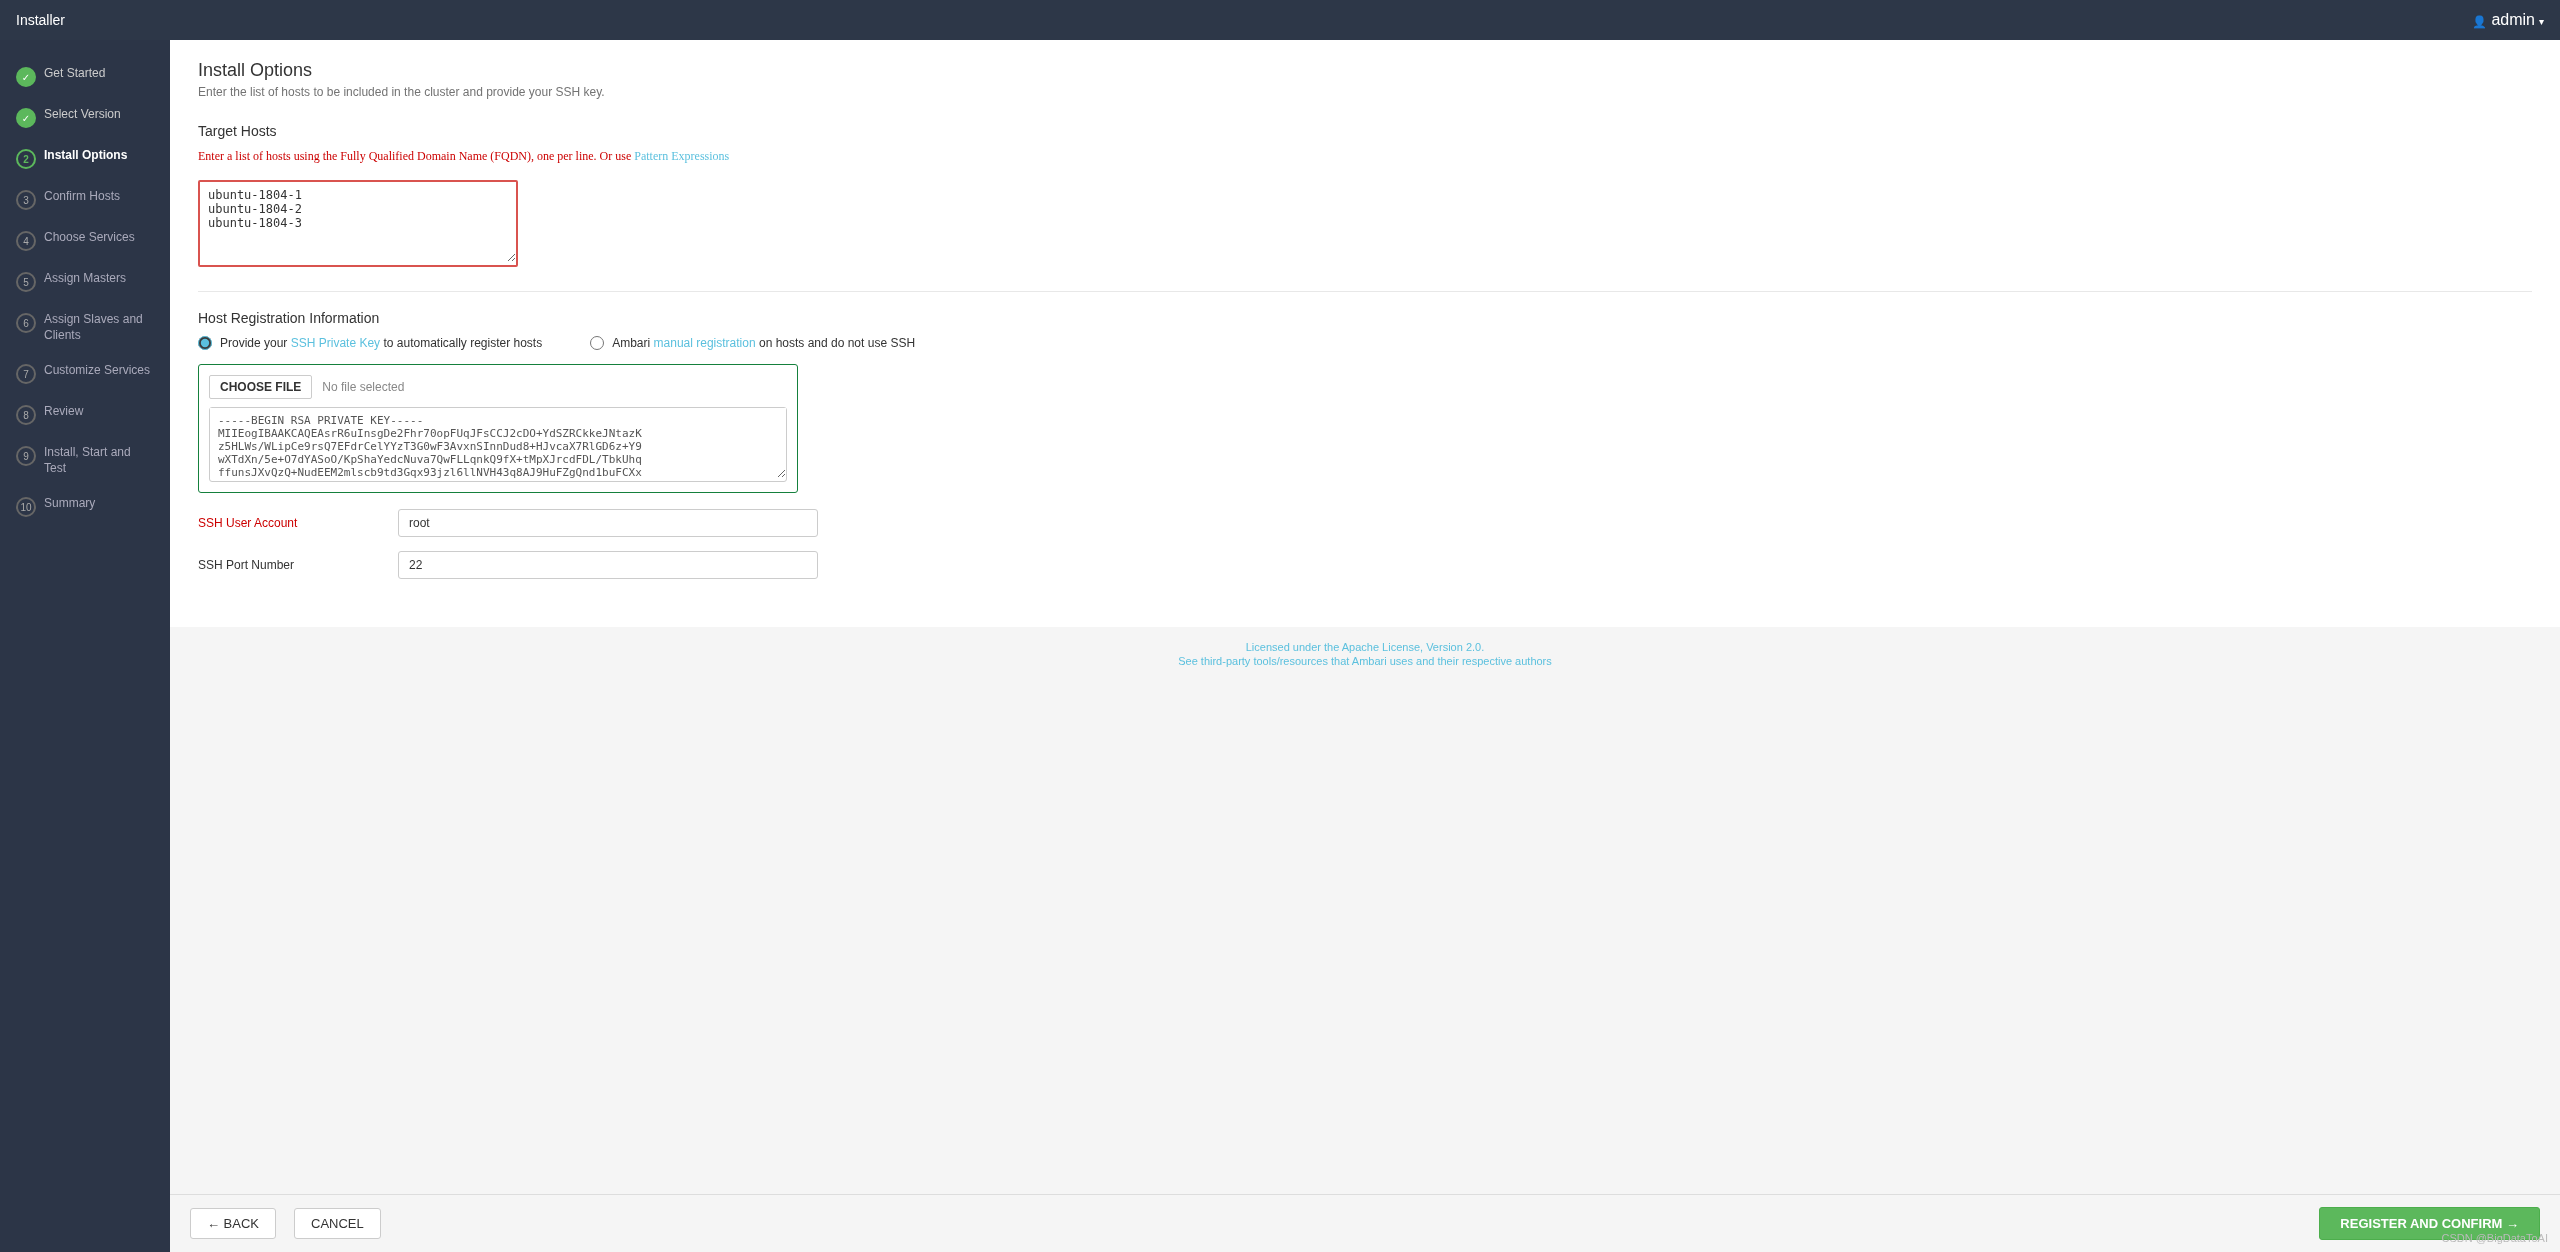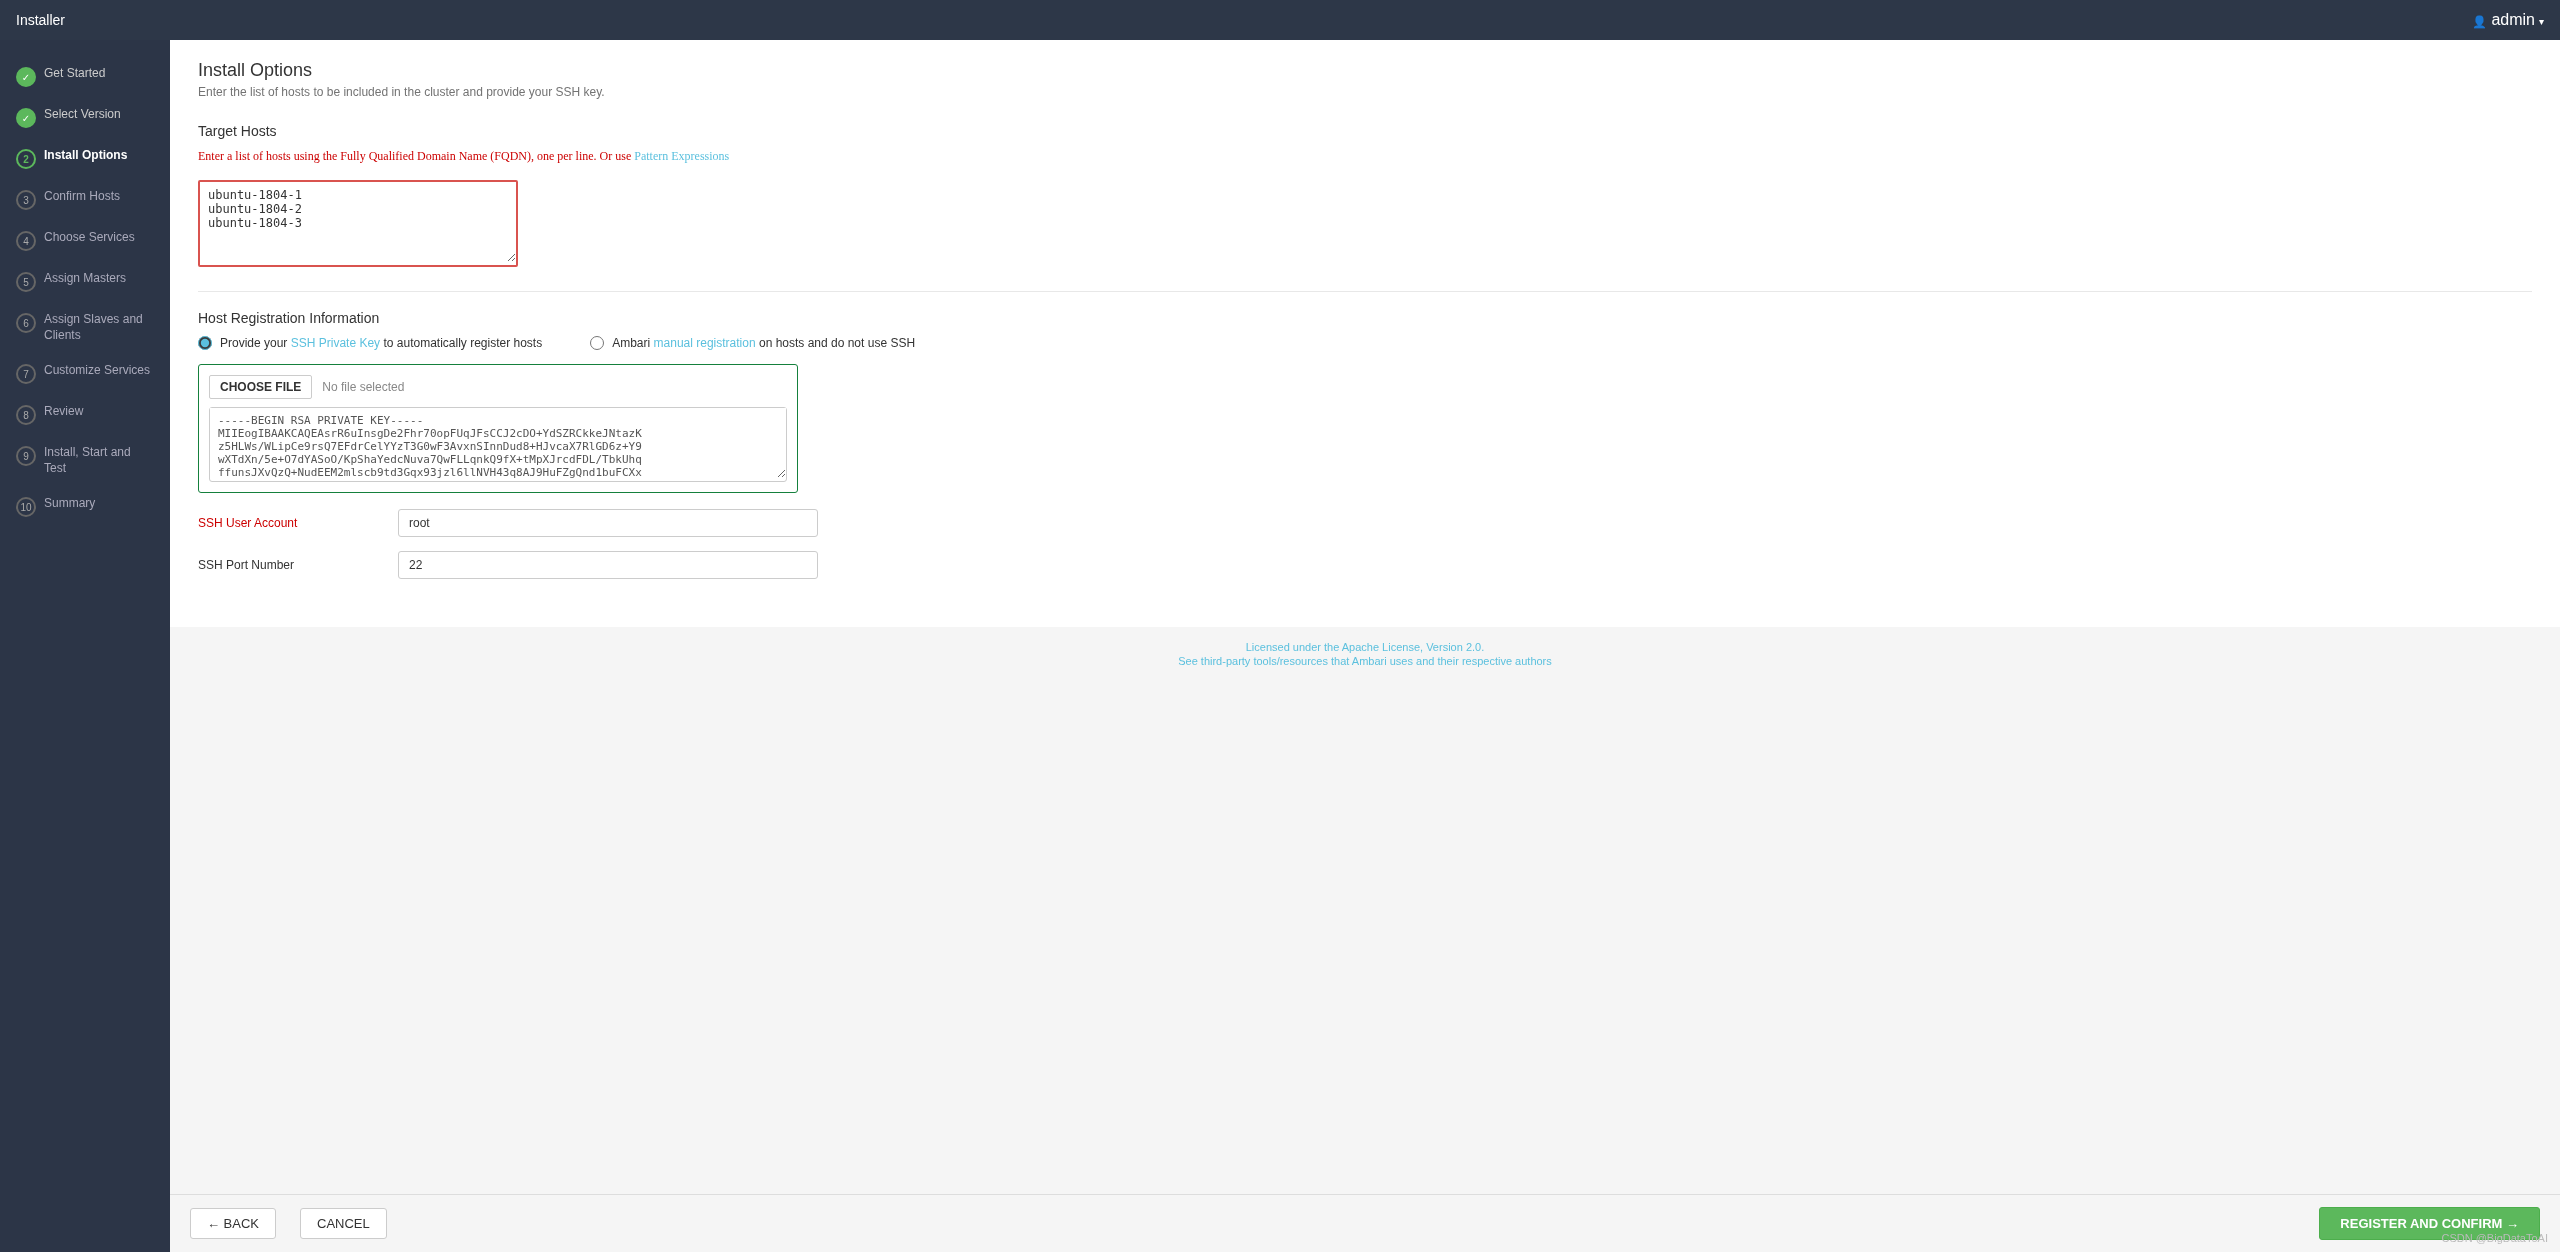--- a/index.html
+++ b/index.html
@@ -443,21 +443,21 @@
 
       </div>
 
       <div class="footer-text">
         <a href="#">Licensed under the Apache License, Version 2.0.</a><br>
         <a href="#">See third-party tools/resources that Ambari uses and their respective authors</a>
       </div>
     </div>
 
     <div class="bottom-bar">
-      <div style="display:flex;gap:18px;">
+      <div style="display:flex;gap:12px;">
         <button class="btn btn-back">← BACK</button>
         <button class="btn btn-cancel">CANCEL</button>
       </div>
       <button class="btn btn-primary">REGISTER AND CONFIRM →</button>
     </div>
   </div>
 </div>
 
 <div class="watermark">CSDN @BigDataToAI</div>
 

